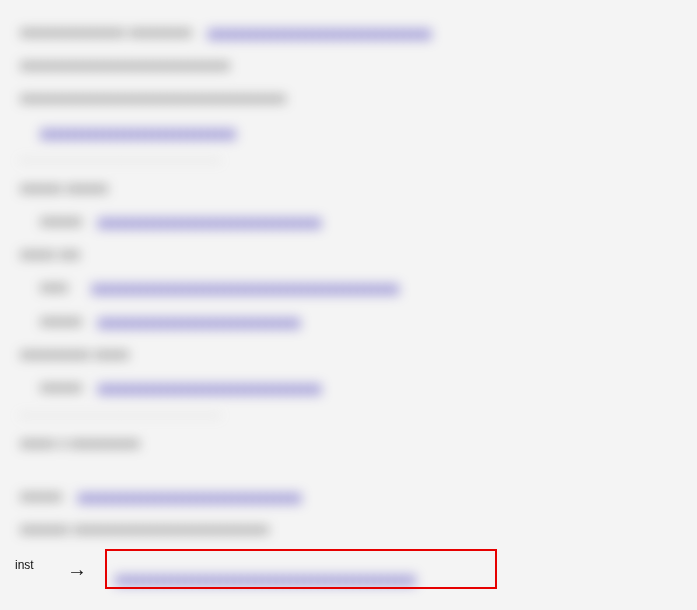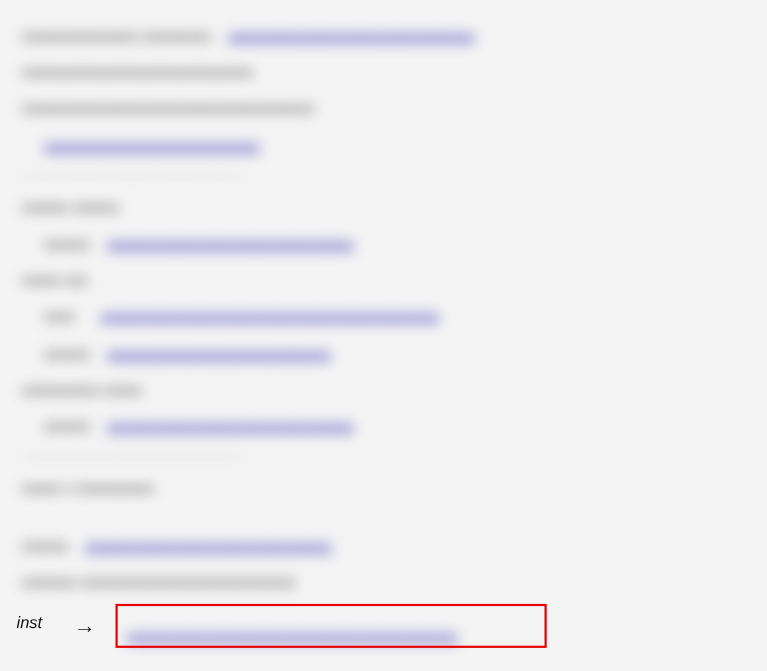--- a/index.html
+++ b/index.html
@@ -31,24 +31,23 @@
     }
     .divider {
       border-top: 1px dashed #999;
       margin: 15px 0;
       width: 200px;
     }
     .unblurred-label {
       position: absolute;
       left: 15px;
       top: 558px;
-      font-size: 15px;
+      font-size: 12px;
       color: #111;
       font-family: sans-serif;
-      font-style: italic;
     }
     .arrow {
       position: absolute;
       left: 67px;
       top: 558px;
       font-size: 20px;
       color: #111;
     }
     .red-box {
       position: absolute;

